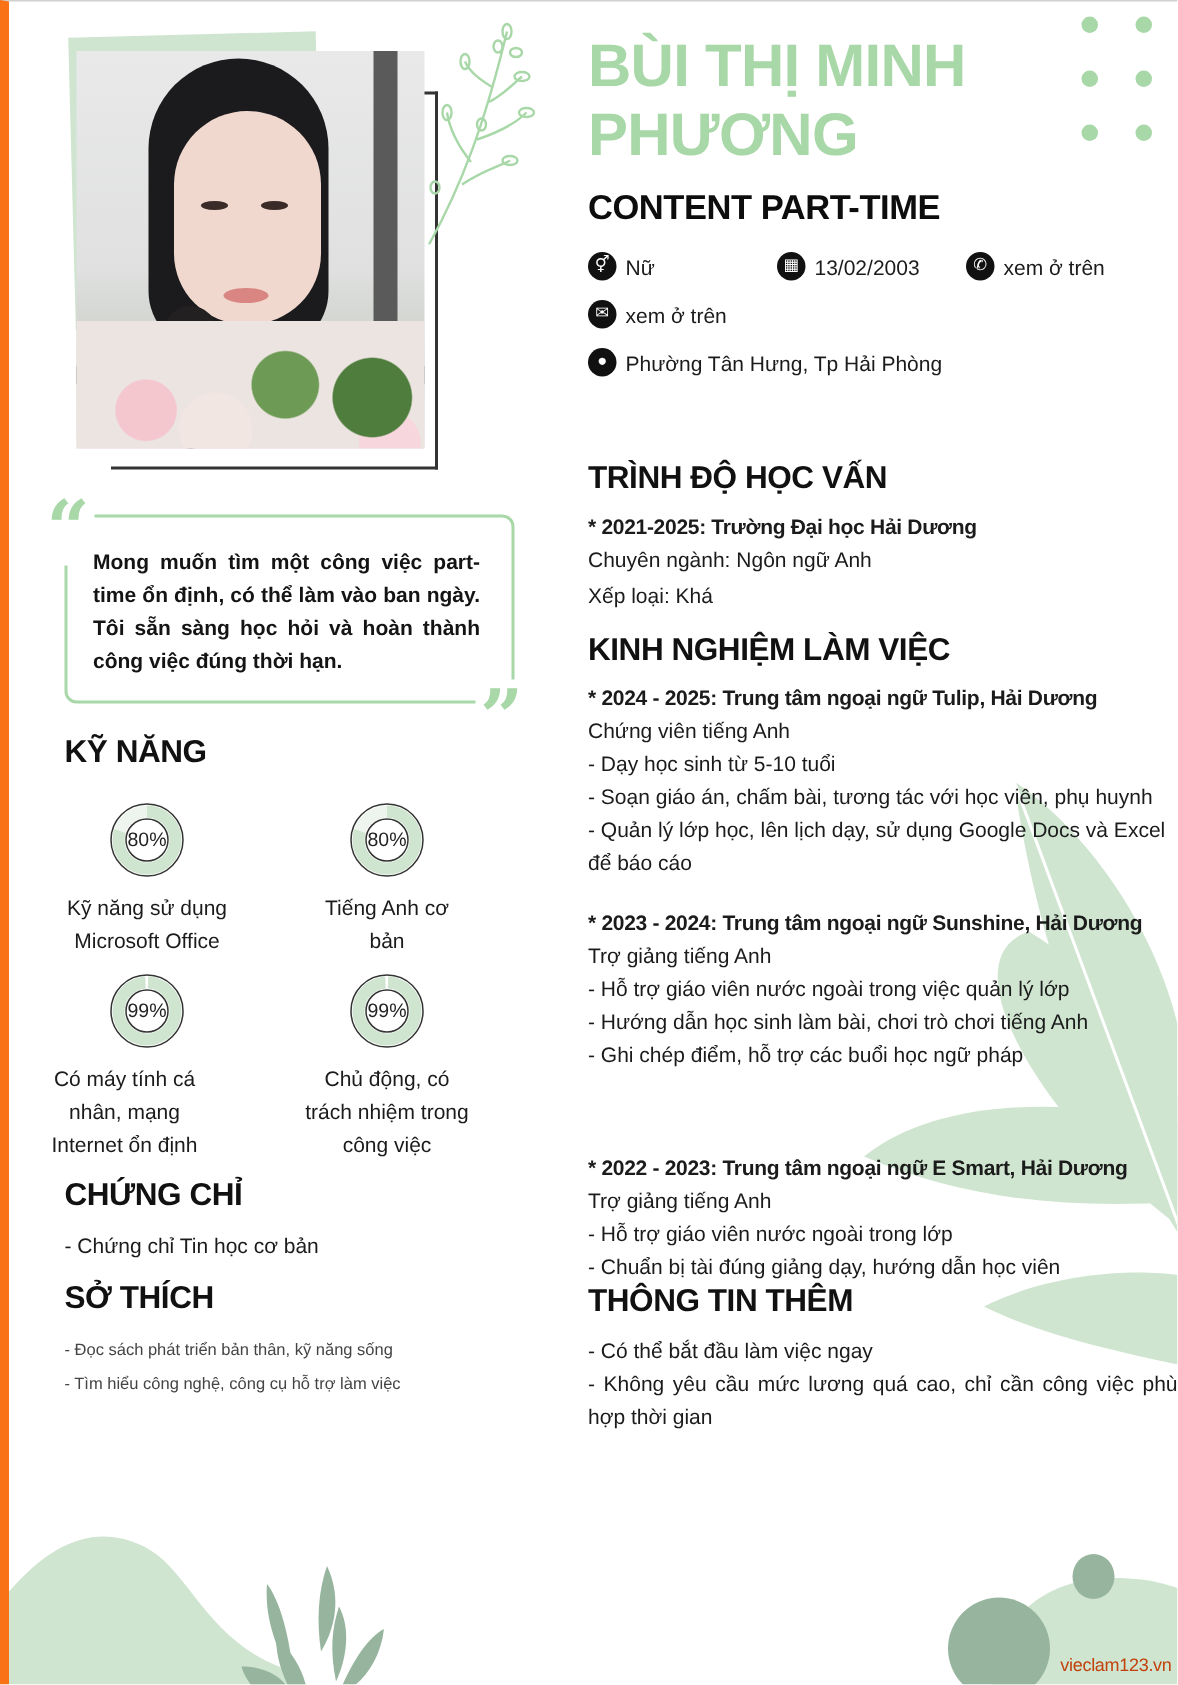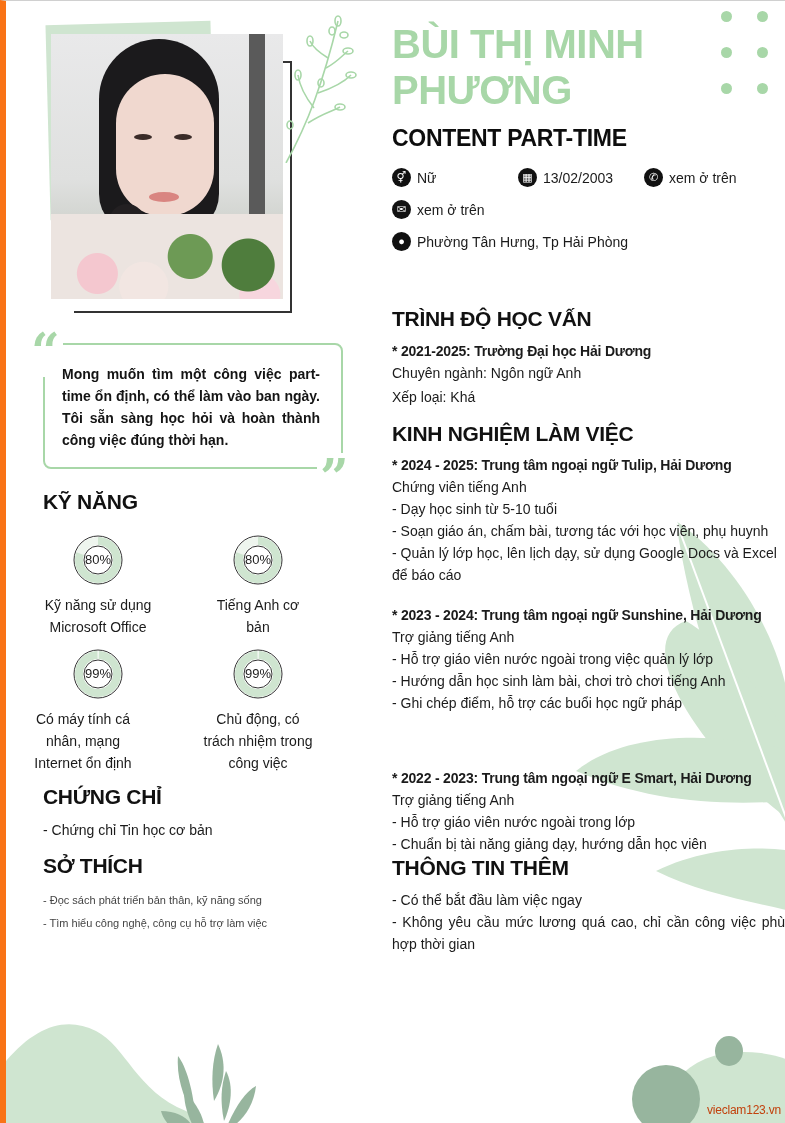--- a/index.html
+++ b/index.html
@@ -224,21 +224,21 @@
     <div class="txt">Trợ giảng tiếng Anh</div>
     <div class="txt">- Hỗ trợ giáo viên nước ngoài trong việc quản lý lớp</div>
     <div class="txt">- Hướng dẫn học sinh làm bài, chơi trò chơi tiếng Anh</div>
     <div class="txt">- Ghi chép điểm, hỗ trợ các buổi học ngữ pháp</div>
   </div>
 
   <div class="abs right-col" style="top:734px;margin-top:32px;">
     <div class="txt bold"><span>* 2022 - 2023:</span> <span>Trung tâm ngoại ngữ E Smart, Hải Dương</span></div>
     <div class="txt">Trợ giảng tiếng Anh</div>
     <div class="txt">- Hỗ trợ giáo viên nước ngoài trong lớp</div>
-    <div class="txt">- Chuẩn bị tài năng giảng dạy, hướng dẫn học viên</div>
+    <div class="txt">- Chuẩn bị tài đúng giảng dạy, hướng dẫn học viên</div>
   </div>
 
   <div class="abs h2 right-col" style="top:855px;">THÔNG TIN THÊM</div>
   <div class="abs txt right-col" style="top:888px;">- Có thể bắt đầu làm việc ngay</div>
   <div class="abs txt right-col" style="top:910px; text-align:justify;">- Không yêu cầu mức lương quá cao, chỉ cần công việc phù hợp thời gian</div>
 
   <svg class="deco" style="left:0; top:1000px;" width="260" height="123" viewBox="0 0 260 123">
     <path d="M0 60 C 30 25, 60 15, 90 30 C 120 45, 130 90, 180 110 L 200 123 L 0 123 Z" fill="#cfe5d0"></path>
   </svg>
   <svg class="deco" style="left:150px; top:1040px;" width="110" height="83" viewBox="0 0 110 83">

